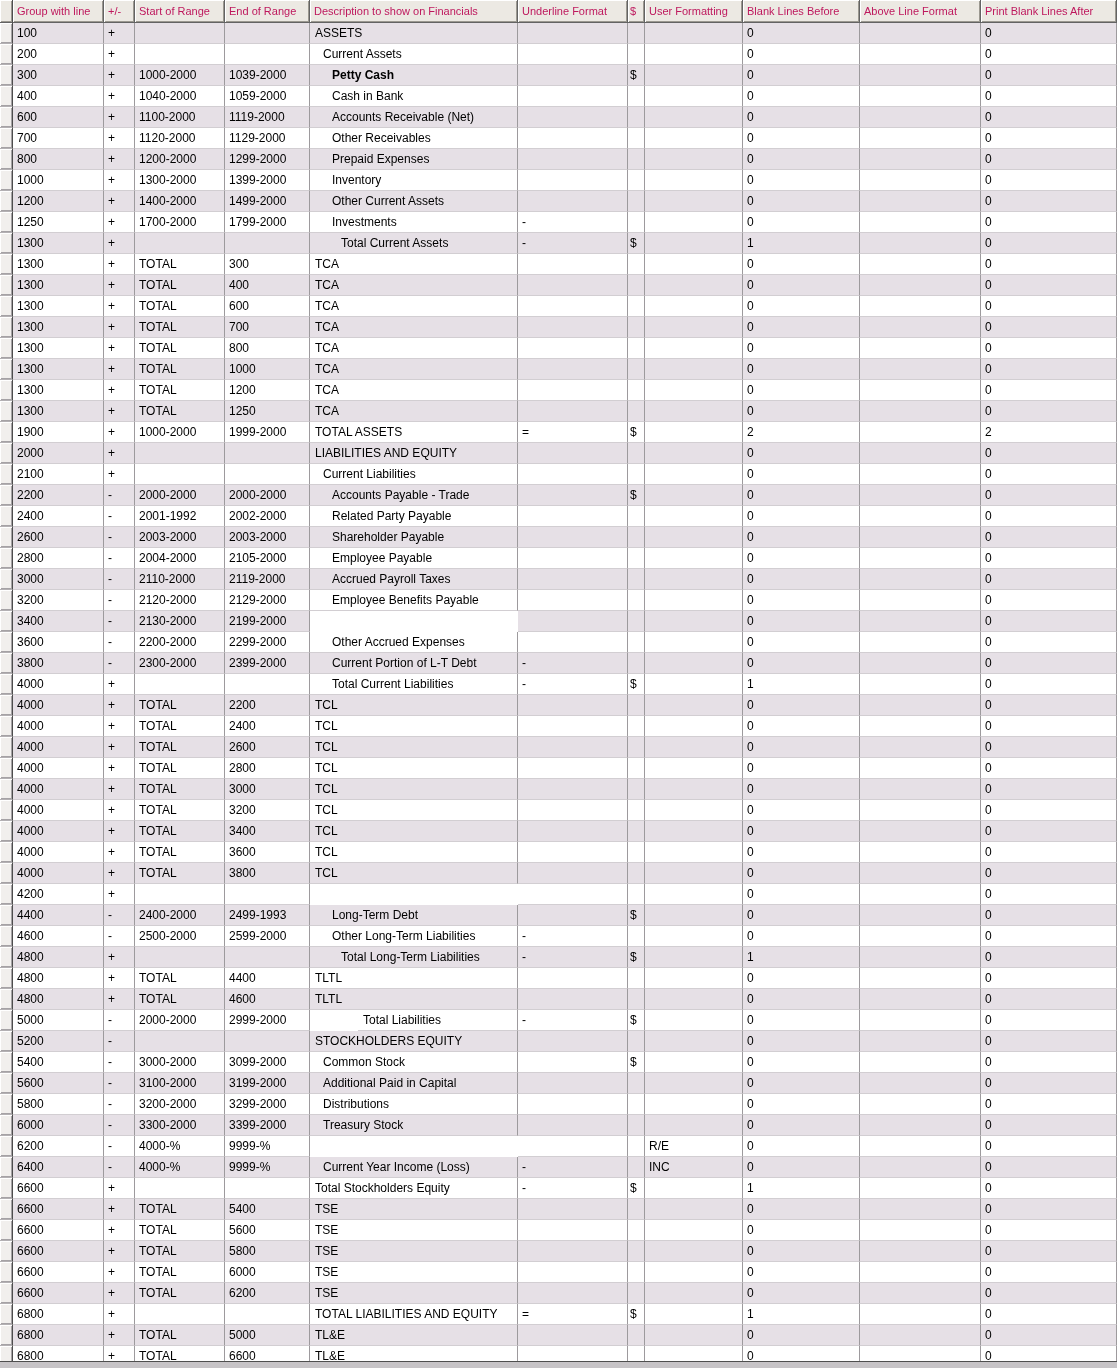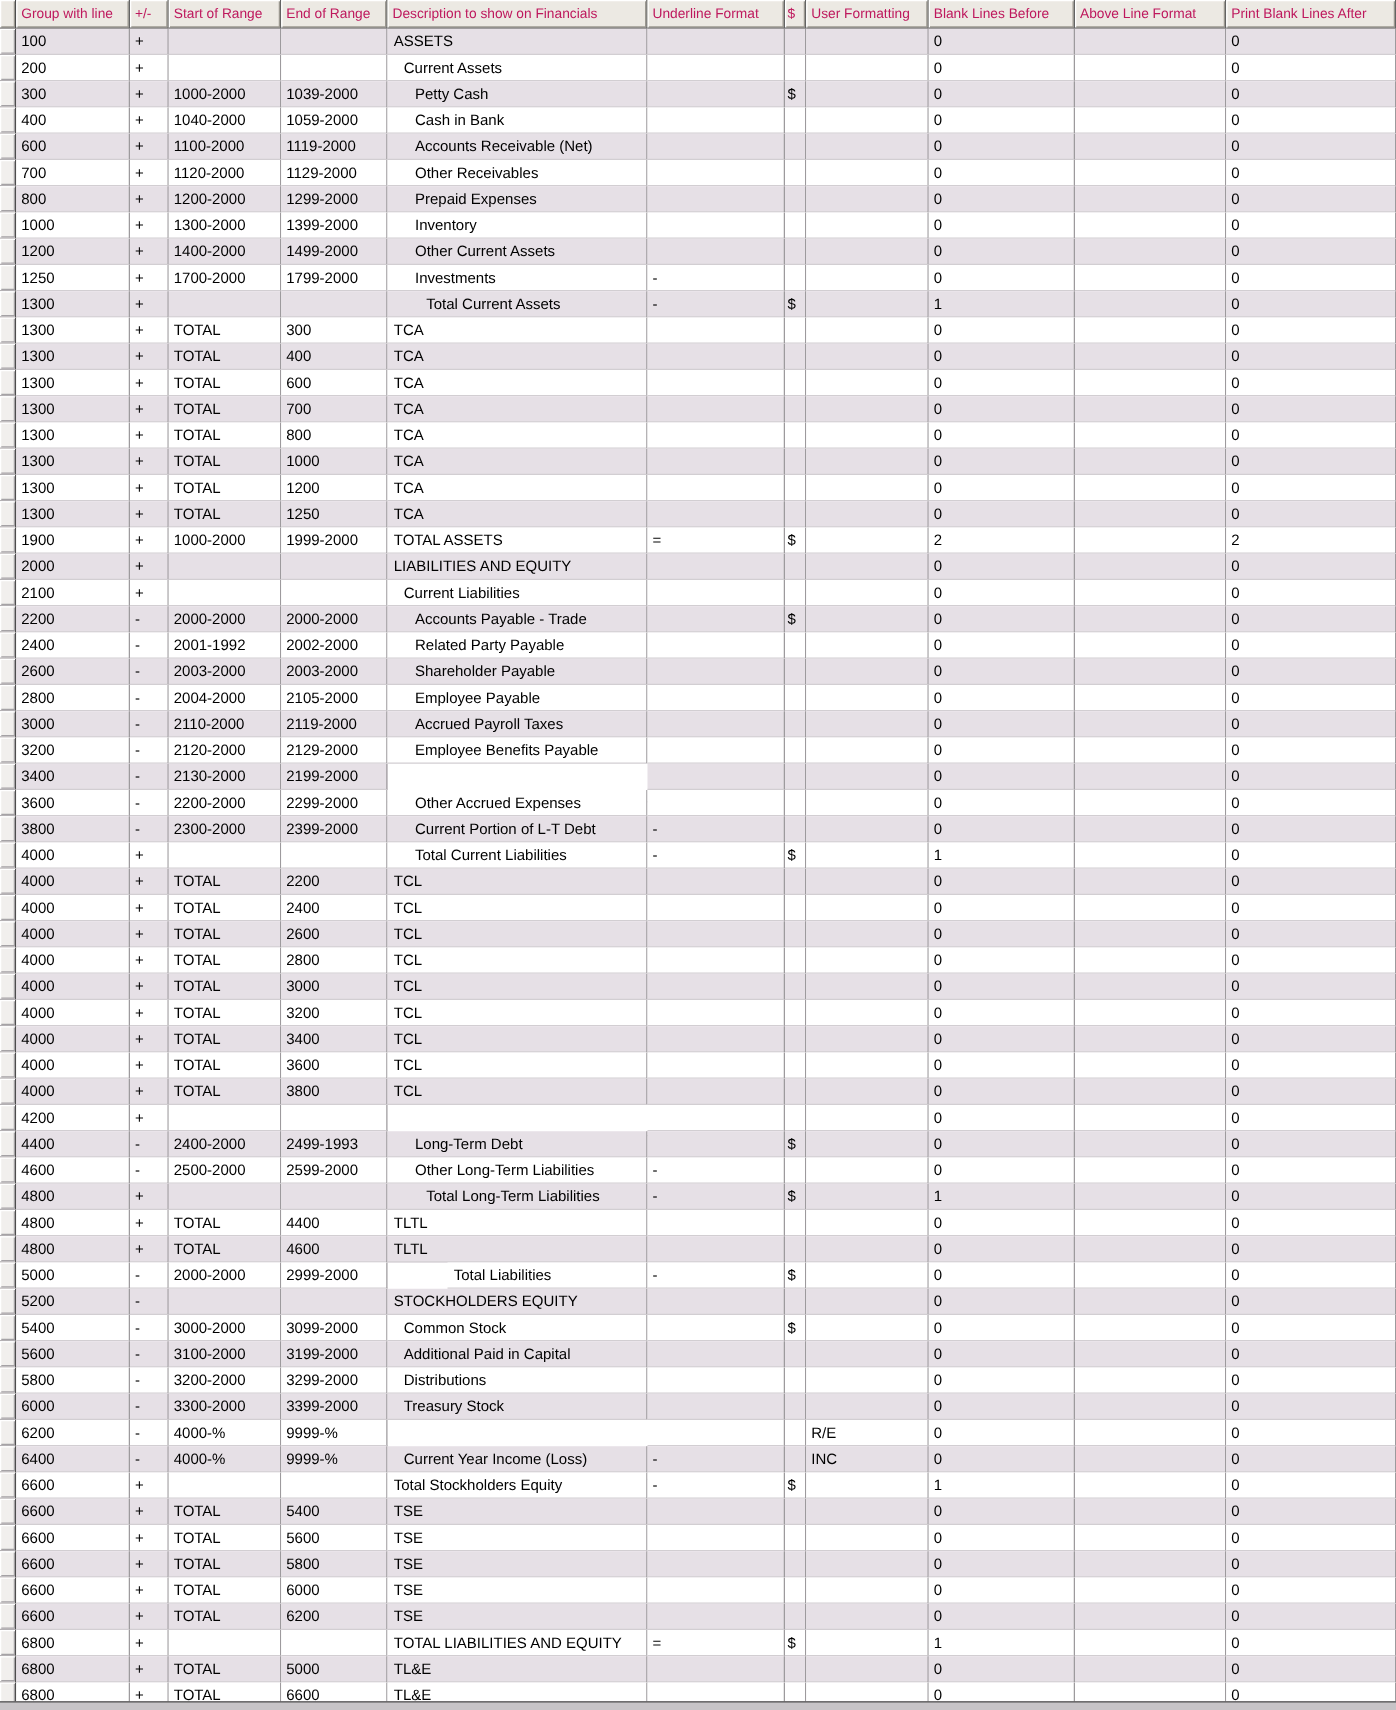--- a/index.html
+++ b/index.html
@@ -111,21 +111,21 @@
       <div class="cell c-dollar"></div>
       <div class="cell c-user-formatting"></div>
       <div class="cell c-blank-lines-before">0</div>
       <div class="cell c-above-line-format"></div>
       <div class="cell c-print-blank-lines-after">0</div>
       <div class="sel"></div>
       <div class="cell c-group-with-line stripe">300</div>
       <div class="cell c-plus-minus stripe">+</div>
       <div class="cell c-start-of-range stripe">1000-2000</div>
       <div class="cell c-end-of-range stripe">1039-2000</div>
-      <div class="cell c-description stripe" style="padding-left: 22px;">Petty Cash</div>
+      <div class="cell c-description stripe" style="padding-left: 22px; font-weight: bold;">Petty Cash</div>
       <div class="cell c-underline-format stripe"></div>
       <div class="cell c-dollar stripe">$</div>
       <div class="cell c-user-formatting stripe"></div>
       <div class="cell c-blank-lines-before stripe">0</div>
       <div class="cell c-above-line-format stripe"></div>
       <div class="cell c-print-blank-lines-after stripe">0</div>
       <div class="sel"></div>
       <div class="cell c-group-with-line">400</div>
       <div class="cell c-plus-minus">+</div>
       <div class="cell c-start-of-range">1040-2000</div>

